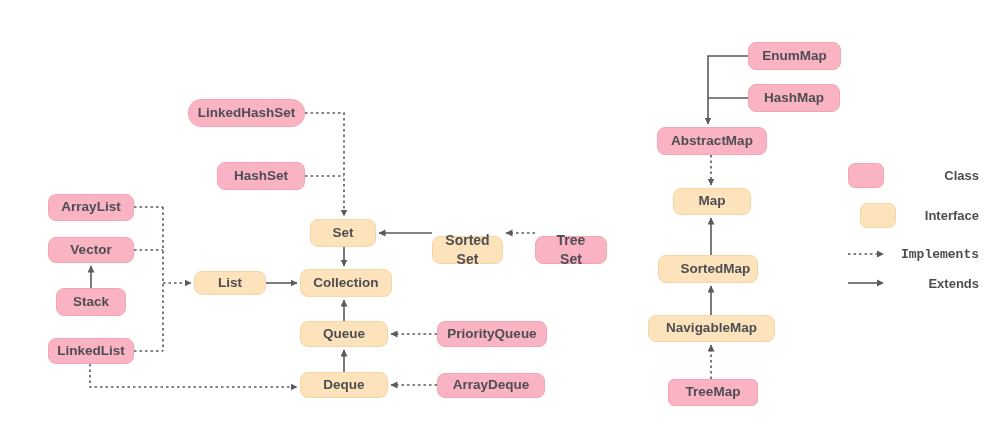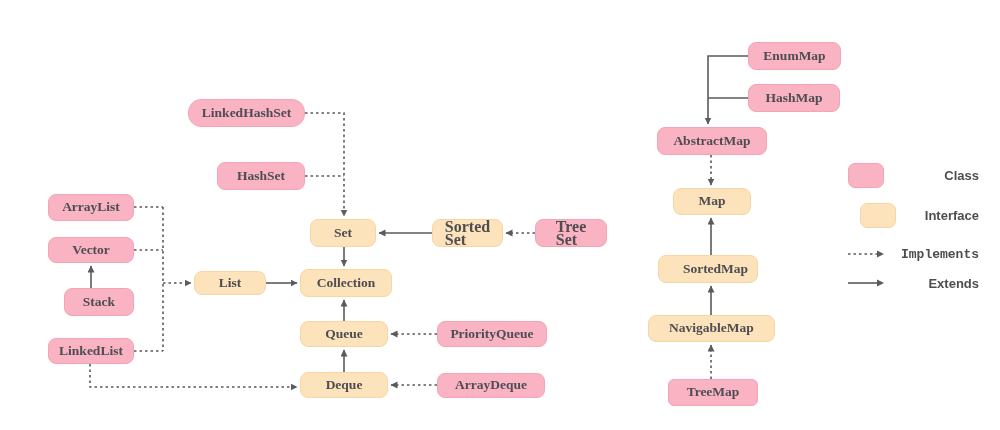--- a/index.html
+++ b/index.html
@@ -23,27 +23,27 @@
   #edges{position:absolute;left:0;top:0;width:1000px;height:430px;}
   #edges polyline{fill:none;stroke:var(--arrow);stroke-width:1.6;}
   #edges polyline.dotted{stroke-dasharray:2.5 3;}
   #ah path{fill:var(--arrow);}
   .node{
     position:absolute;
     display:flex;align-items:center;justify-content:center;
     border-radius:8px;
     font-weight:bold;font-size:13.5px;
     color:var(--text);
+    text-align:center;
     white-space:pre-line;
     line-height:1.1;
-    font-family:Liberation Serif, serif;
   }
   .node.class{background:var(--class-fill);border:1px solid var(--class-border);}
   .node.interface{background:var(--iface-fill);border:1px solid var(--iface-border);}
-  .node.small{font-size:16px;line-height:13px;}
+  .node.small{font-size:14px;line-height:19px;margin-top:17px;}
   .legend{
     position:absolute;left:848px;top:163px;
     display:flex;flex-direction:column;
   }
   .lrow{display:flex;align-items:center;gap:15px;justify-content:space-between;}
   .lrow.r1{height:25px;margin-bottom:15px;}
   .lrow.r2{height:25px;margin-bottom:18px;padding-left:12px;}
   .lrow.r3{height:16px;margin-bottom:13px;font-family:Liberation Mono, monospace;}
   .lrow.r4{height:16px;}
   .swatch{width:36px;height:25px;border-radius:7px;flex:0 0 auto;}
@@ -87,21 +87,21 @@
       <polyline points="748,98 708,98" class="solid"></polyline>
       <polyline points="711,155 711,185" class="dotted" marker-end="url(#ah)"></polyline>
       <polyline points="711,255 711,218" class="solid" marker-end="url(#ah)"></polyline>
       <polyline points="711,315 711,286" class="solid" marker-end="url(#ah)"></polyline>
       <polyline points="711,379 711,345" class="dotted" marker-end="url(#ah)"></polyline>
     </svg>
 
   <div id="nodes">
       <div class="node class" style="left: 48px; top: 194px; width: 86px; height: 27px;">ArrayList</div>
       <div class="node class" style="left: 48px; top: 237px; width: 86px; height: 26px;">Vector</div>
-      <div class="node class" style="left: 64px; top: 288px; width: 70px; height: 28px;">Stack</div>
+      <div class="node class" style="left: 56px; top: 288px; width: 70px; height: 28px;">Stack</div>
       <div class="node class" style="left: 48px; top: 338px; width: 86px; height: 26px;">LinkedList</div>
       <div class="node class" style="left: 188px; top: 99px; width: 117px; height: 28px; border-radius: 13px;">LinkedHashSet</div>
       <div class="node class" style="left: 217px; top: 162px; width: 88px; height: 28px;">HashSet</div>
       <div class="node interface" style="left: 194px; top: 271px; width: 72px; height: 24px;">List</div>
       <div class="node interface" style="left: 310px; top: 219px; width: 66px; height: 28px;">Set</div>
       <div class="node interface" style="left: 300px; top: 269px; width: 92px; height: 28px;">Collection</div>
       <div class="node interface" style="left: 300px; top: 321px; width: 88px; height: 26px;">Queue</div>
       <div class="node interface" style="left: 300px; top: 372px; width: 88px; height: 26px;">Deque</div>
       <div class="node interface small" style="left: 432px; top: 219px; width: 71px; height: 28px;">Sorted
 Set</div>

